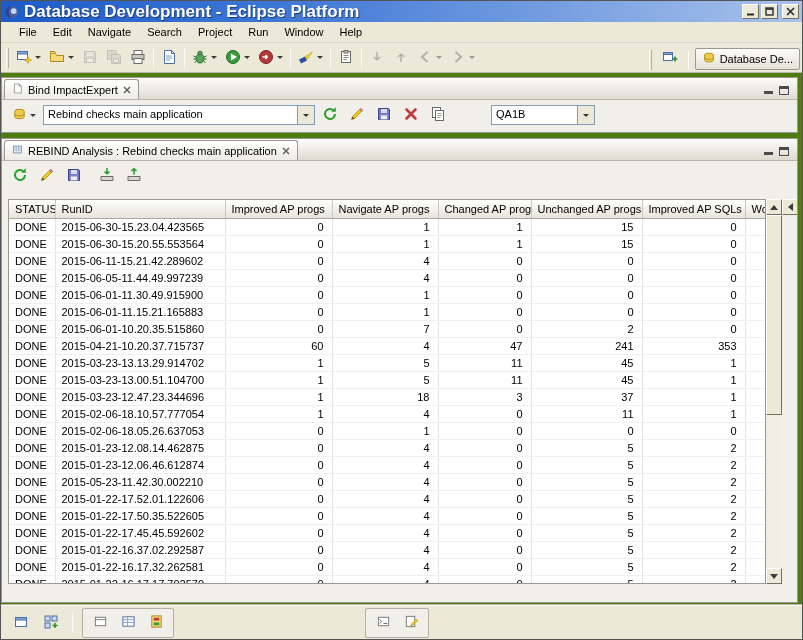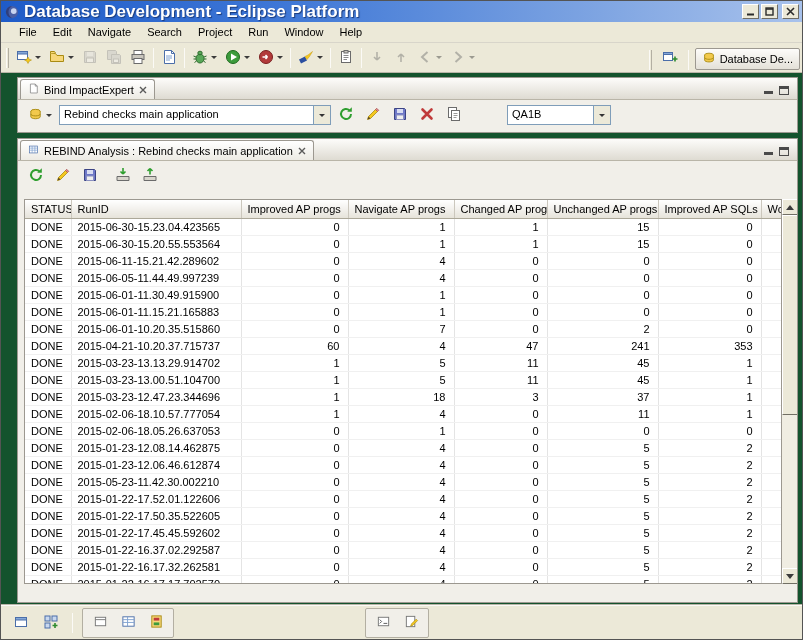--- a/index.html
+++ b/index.html
@@ -26,21 +26,21 @@
   .tb { height:24px; min-width:24px; padding:2px 3px; display:flex; align-items:center; justify-content:center; gap:1px; border:1px solid transparent; border-radius:2px; }
   .dd { width:0; height:0; border-left:3px solid transparent; border-right:3px solid transparent; border-top:3px solid #3B3B3B; margin-left:2px; }
   .sep { width:1px; height:20px; background:#B3AFA2; border-right:1px solid #FBFAF6; margin:0 3px; }
   .handle { width:3px; height:20px; border-left:1px solid #FBFAF6; border-right:1px solid #B3AFA2; margin:0 3px 0 1px; }
   .disabled { opacity:.45; filter:grayscale(1); }
   .persp-area { margin-left:auto; display:flex; align-items:flex-end; gap:3px; padding-left:4px; }
   .persp-btn { display:flex; align-items:center; gap:4px; padding:2px 6px; border:1px solid #9C9890; border-radius:2px;
     background:linear-gradient(#FDFCFA,#E4E1D8); white-space:nowrap; max-width:112px; overflow:hidden; }
 
   
-  .editor-area { flex:1; display:flex; flex-direction:column; padding:4px 4px 2px 16px; background:#14532d; overflow:hidden; }
+  .editor-area { flex:1; display:flex; flex-direction:column; padding:4px 4px 2px 0; background:#4d7c0f; overflow:hidden; }
   .view { border:1px solid #9C9890; background:#F1EFE9; display:flex; flex-direction:column; overflow:hidden; }
   .view.bind { flex:0 0 56px; margin-bottom:5px; }
   .view.analysis { flex:1; }
 
   .tabs { height:22px; flex:0 0 22px; display:flex; align-items:flex-end; background:linear-gradient(#FDFCFA,#DEDBD2); border-bottom:1px solid #B9B5A8; padding:2px 2px 0 2px; }
   .tab { height:20px; display:flex; align-items:center; gap:5px; padding:0 7px; border:1px solid #9C9890; border-bottom:none;
     border-radius:3px 3px 0 0; background:linear-gradient(#FFFFFF,#EDEBE4); white-space:nowrap; }
   .tab-spacer { flex:1; }
   .viewctl { display:flex; align-items:center; gap:6px; padding:0 6px 4px 0; }
   .glyph-min { width:9px; height:9px; position:relative; }

